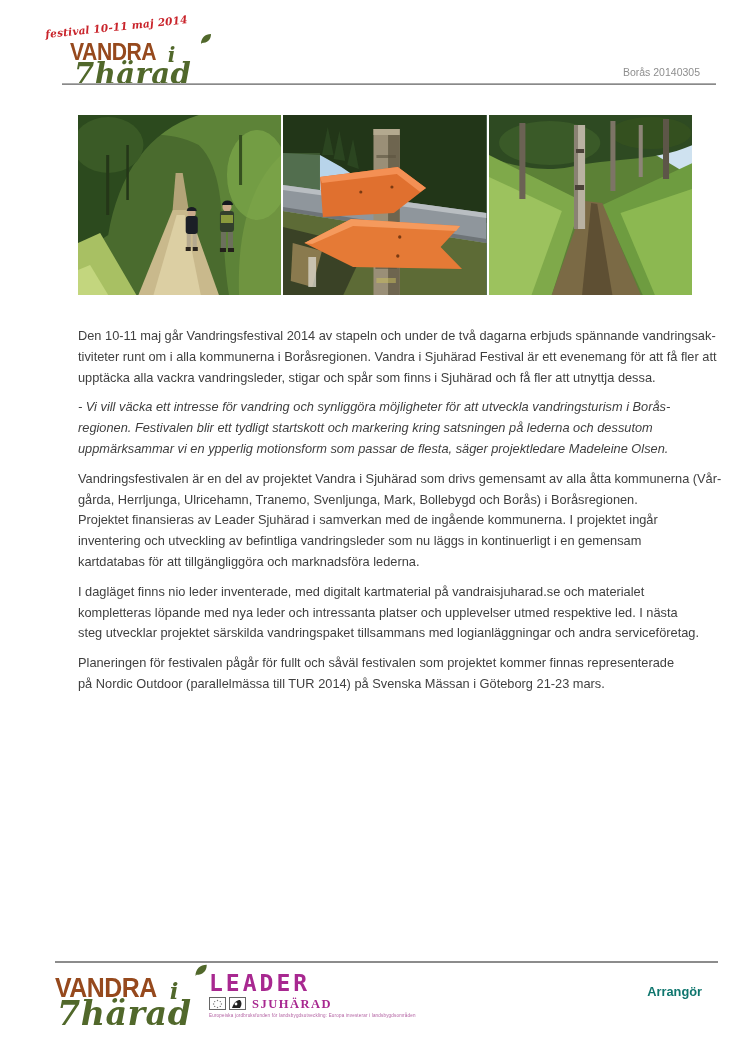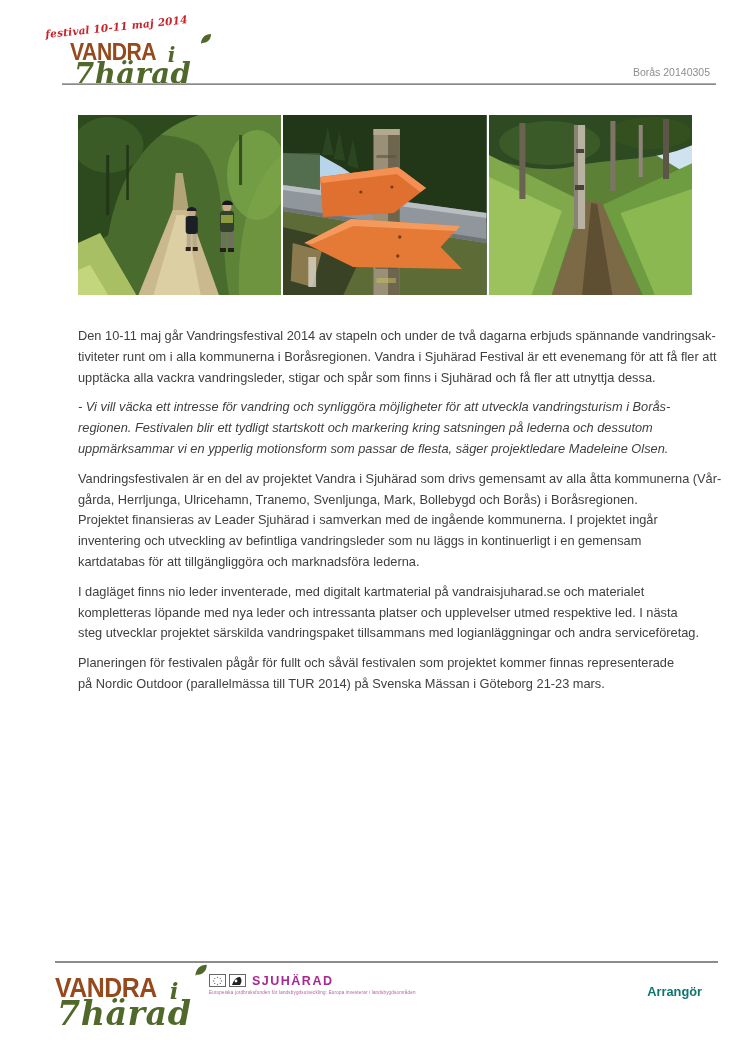--- a/index.html
+++ b/index.html
@@ -33,21 +33,21 @@
   .vlogo-i{
     font-family:"DejaVu Serif",serif;font-style:italic;font-weight:bold;
     font-size:20px;color:var(--brand-green);margin-left:4px;position:relative;top:1px;
   }
   .vlogo-leaf{position:absolute;top:-9px;margin-left:-2px;}
   .vlogo-script{
     font-family:"DejaVu Serif",serif;font-style:italic;font-weight:bold;
     font-size:29px;color:var(--brand-green);margin-top:-4px;margin-left:30px;letter-spacing:.5px;
   }
   .header-logo{position:absolute;left:44px;top:25px;}
-  .header-date{position:absolute;right:36px;top:66px;font-size:10.5px;color:var(--muted);}
+  .header-date{position:absolute;right:46px;top:66px;font-size:10.5px;color:var(--muted);}
   .header-rule{position:absolute;left:62px;right:30px;top:83px;height:2px;
     background:linear-gradient(#bdbdbd,#787878);}
 
   
   .photo-strip{position:absolute;left:78px;top:115px;width:614px;height:180px;display:flex;gap:2px;}
   .photo{flex:1;height:180px;overflow:hidden;background:#2c4a1e;}
   .photo svg{display:block;width:100%;height:100%;}
 
   
   .article{position:absolute;left:78px;top:326px;width:650px;}
@@ -62,21 +62,21 @@
   .leader-logo{position:absolute;left:209px;top:972px;width:160px;}
   .leader-word{
     font-family:"DejaVu Sans Mono",monospace;font-weight:bold;font-size:23px;
     color:var(--leader-magenta);letter-spacing:3px;line-height:1;
   }
   .leader-row{display:flex;align-items:flex-end;gap:3px;margin-top:2px;}
   .emblem{width:17px;height:13px;border:1px solid #666;background:#fff;display:inline-flex;
     align-items:center;justify-content:center;}
   .emblem.dark{background:#fff;}
   .leader-region{
-    font-family:Liberation Sans, sans-serif;font-weight:bold;font-size:12.5px;
+    font-family:Liberation Serif, serif;font-weight:bold;font-size:12.5px;
     color:var(--leader-magenta);letter-spacing:1.5px;margin-left:3px;line-height:1;
   }
   .leader-fine{font-size:4.5px;color:#b15ea0;margin-top:3px;letter-spacing:.2px;white-space:nowrap;}
   .footer-arranger{position:absolute;right:44px;top:984px;text-align:right;}
   .arranger-heading{font-size:12.8px;font-weight:bold;color:#0f766e;margin-bottom:4px;}
   .arranger-text{font-size:12.3px;line-height:17px;color:#565656;white-space:pre-line;}
 </style>
 </head>
 <body>
 
@@ -233,20 +233,21 @@
       <span class="vlogo-leaf" style="left:136px;top:-10px;">
         <svg width="13" height="13" viewBox="0 0 12 12">
             <path d="M1,11 C1,5 5,1 11,1 C11,7 7,10 2,10 Z" fill="#51682b"></path>
           </svg>
       </span>
     </div>
     <div class="vlogo-script" style="font-size:32px;margin-left:2px;">7härad</div>
   </div>
 
   <div class="leader-logo">
+    <div class="leader-word">LEADER</div>
     <div class="leader-row">
       <span class="emblem">
         <svg width="13" height="10" viewBox="0 0 13 10">
           <g fill="#777">
             <circle cx="6.5" cy="1.5" r=".7"></circle>
               <circle cx="9.3" cy="2.6" r=".7"></circle>
               <circle cx="10.4" cy="5" r=".7"></circle>
             <circle cx="9.3" cy="7.4" r=".7"></circle>
               <circle cx="6.5" cy="8.5" r=".7"></circle>
               <circle cx="3.7" cy="7.4" r=".7"></circle>

